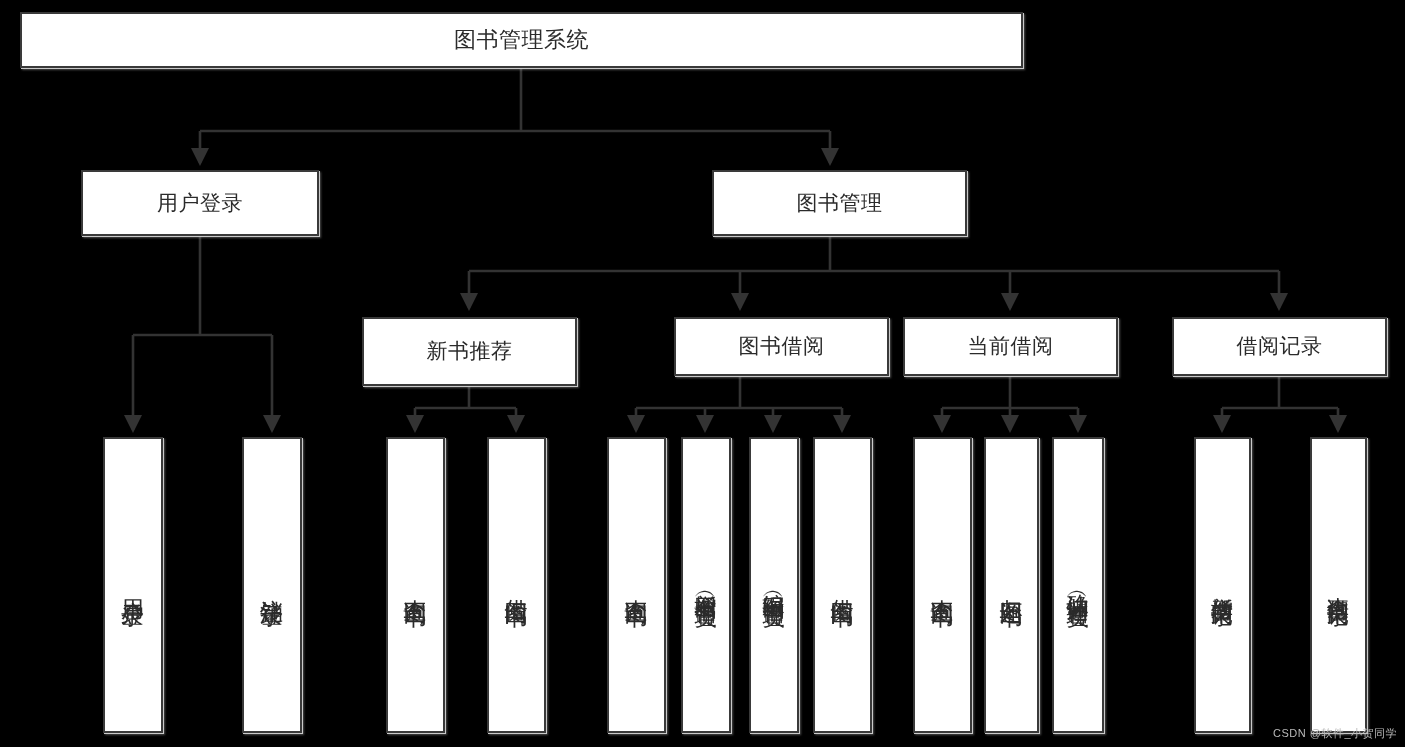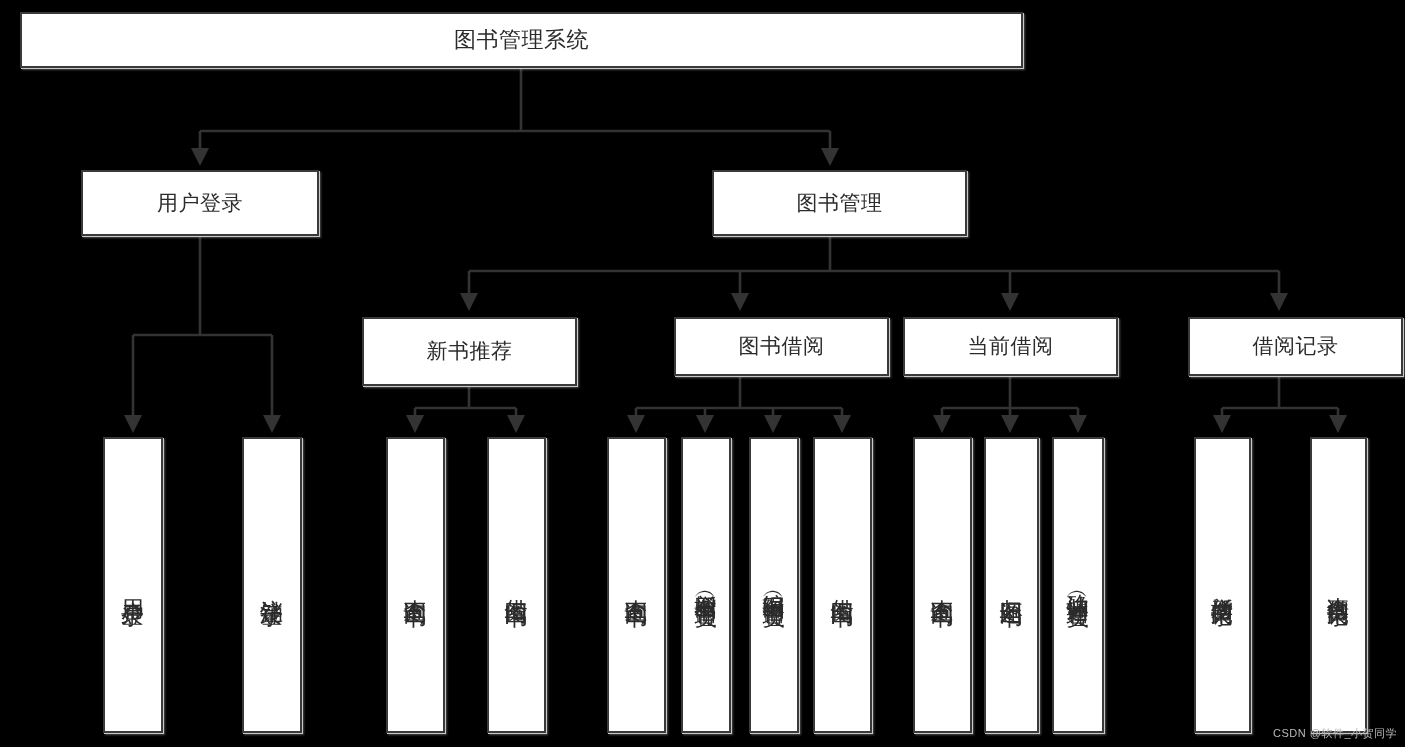--- a/index.html
+++ b/index.html
@@ -146,21 +146,21 @@
 
   <div class="node horiz" style="left:362px; top:317px; width:215px; height:69px;">
     <span class="label">新书推荐</span>
   </div>
   <div class="node horiz" style="left:633px; top:317px; width:215px; height:59px;margin-left:41px;">
     <span class="label">图书借阅</span>
   </div>
   <div class="node horiz" style="left:903px; top:317px; width:215px; height:59px;">
     <span class="label">当前借阅</span>
   </div>
-  <div class="node horiz" style="left:1172px; top:317px; width:215px; height:59px;margin-left:16px;">
+  <div class="node horiz" style="left:1172px; top:317px; width:215px; height:59px;">
     <span class="label">借阅记录</span>
   </div>
 
   <div class="node vert" style="left:103px; top:437px; width:60px; height:296px;">
     <span class="label">用户登录</span>
   </div>
   <div class="node vert" style="left:242px; top:437px; width:60px; height:296px;">
     <span class="label">注销登录</span>
   </div>
 

